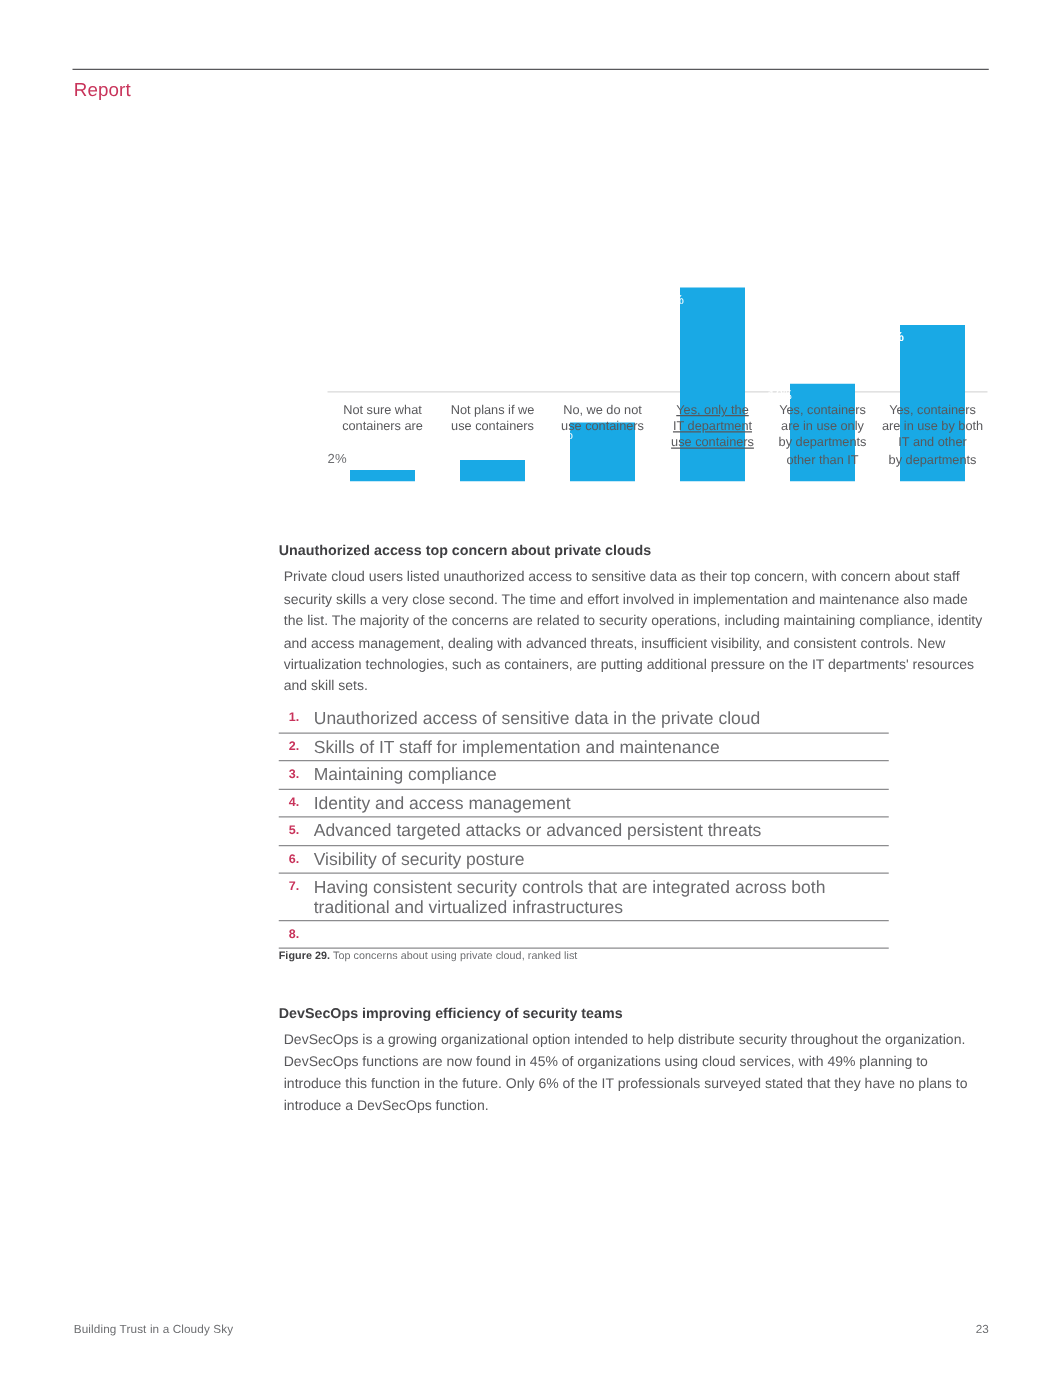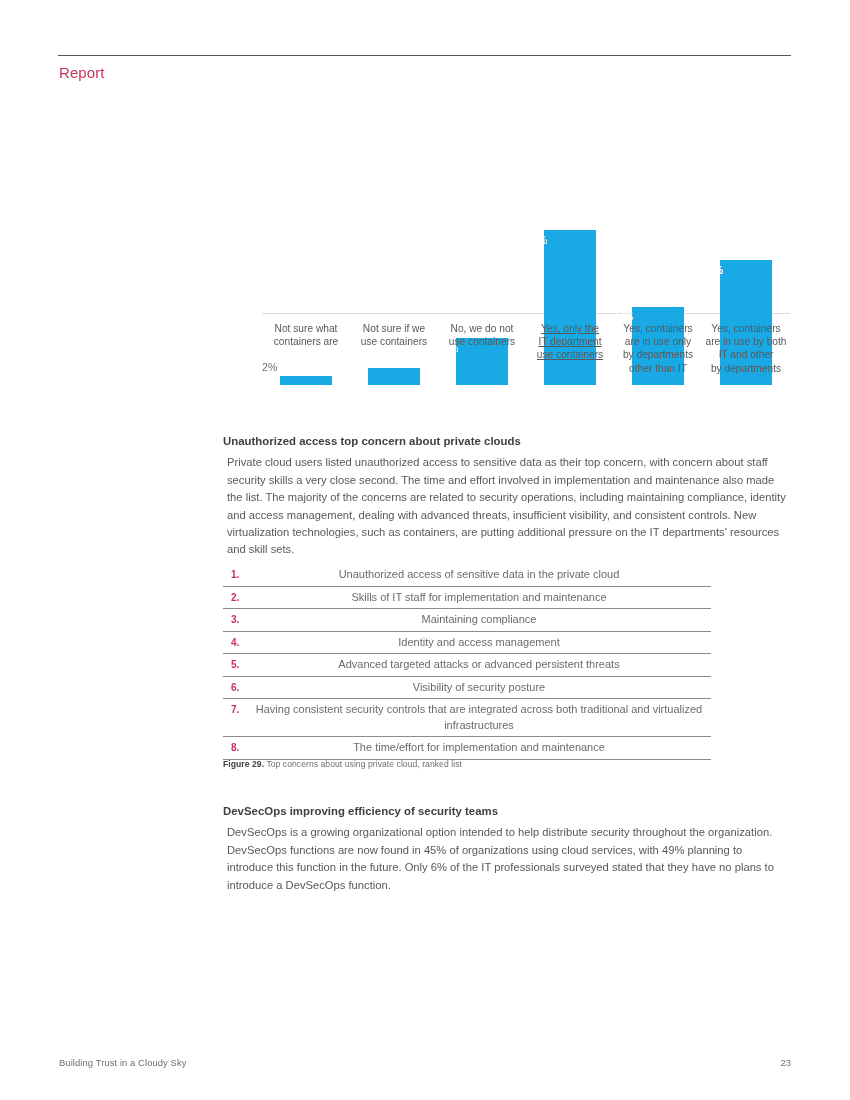--- a/index.html
+++ b/index.html
@@ -160,25 +160,24 @@
     flex: 0 0 28px;
     padding-left: 8px;
     box-sizing: border-box;
     font-size: 10px;
     line-height: 15px;
     font-weight: bold;
     color: #c8325a;
   }
   .rank-text {
     flex: 1 1 auto;
-    font-size: 11px;
+    font-size: 14px;
     line-height: 15.5px;
     color: #6b6b6e;
     padding-right: 4px;
-    text-align: center;
   }
 
   
   .footer-left {
     position: absolute;
     left: 59px;
     top: 1056px;
     font-size: 9.4px;
     line-height: 14px;
     color: #6d6e71;
@@ -231,21 +230,21 @@
           <div class="bar" style="height: 125px; background: rgb(25, 169, 229);"></div>
           <div class="bar-value inside" style="bottom: 109px;">29%</div>
         </div>
       </div>
     <div id="bar-labels">
         <div class="bar-label" style="left: 0px;">
           <div>Not sure what</div>
           <div>containers are</div>
         </div>
         <div class="bar-label" style="left: 88px;">
-          <div>Not sure if we</div>
+          <div>Not plans if we</div>
           <div>use containers</div>
         </div>
         <div class="bar-label" style="left: 176px;">
           <div>No, we do not</div>
           <div>use containers</div>
         </div>
         <div class="bar-label" style="left: 264px; text-decoration: underline;">
           <div>Yes, only the</div>
           <div>IT department</div>
           <div>use containers</div>
@@ -295,21 +294,20 @@
       <div class="rank-row">
         <div class="rank-num">6.</div>
         <div class="rank-text">Visibility of security posture</div>
       </div>
       <div class="rank-row">
         <div class="rank-num">7.</div>
         <div class="rank-text">Having consistent security controls that are integrated across both traditional and virtualized infrastructures</div>
       </div>
       <div class="rank-row">
         <div class="rank-num">8.</div>
-        <div class="rank-text">The time/effort for implementation and maintenance</div>
       </div>
     </div>
 
   <div class="fig-caption" style="left:223px; top:758px; width:500px;">
     <b>Figure 29.</b><span> Top concerns about using private cloud, ranked list</span>
   </div>
 
   <div class="block" style="top:803px;">
     <h2>DevSecOps improving efficiency of security teams</h2>
     <p>DevSecOps is a growing organizational option intended to help distribute security throughout the organization. DevSecOps functions are now found in 45% of organizations using cloud services, with 49% planning to introduce this function in the future. Only 6% of the IT professionals surveyed stated that they have no plans to introduce a DevSecOps function.</p>

